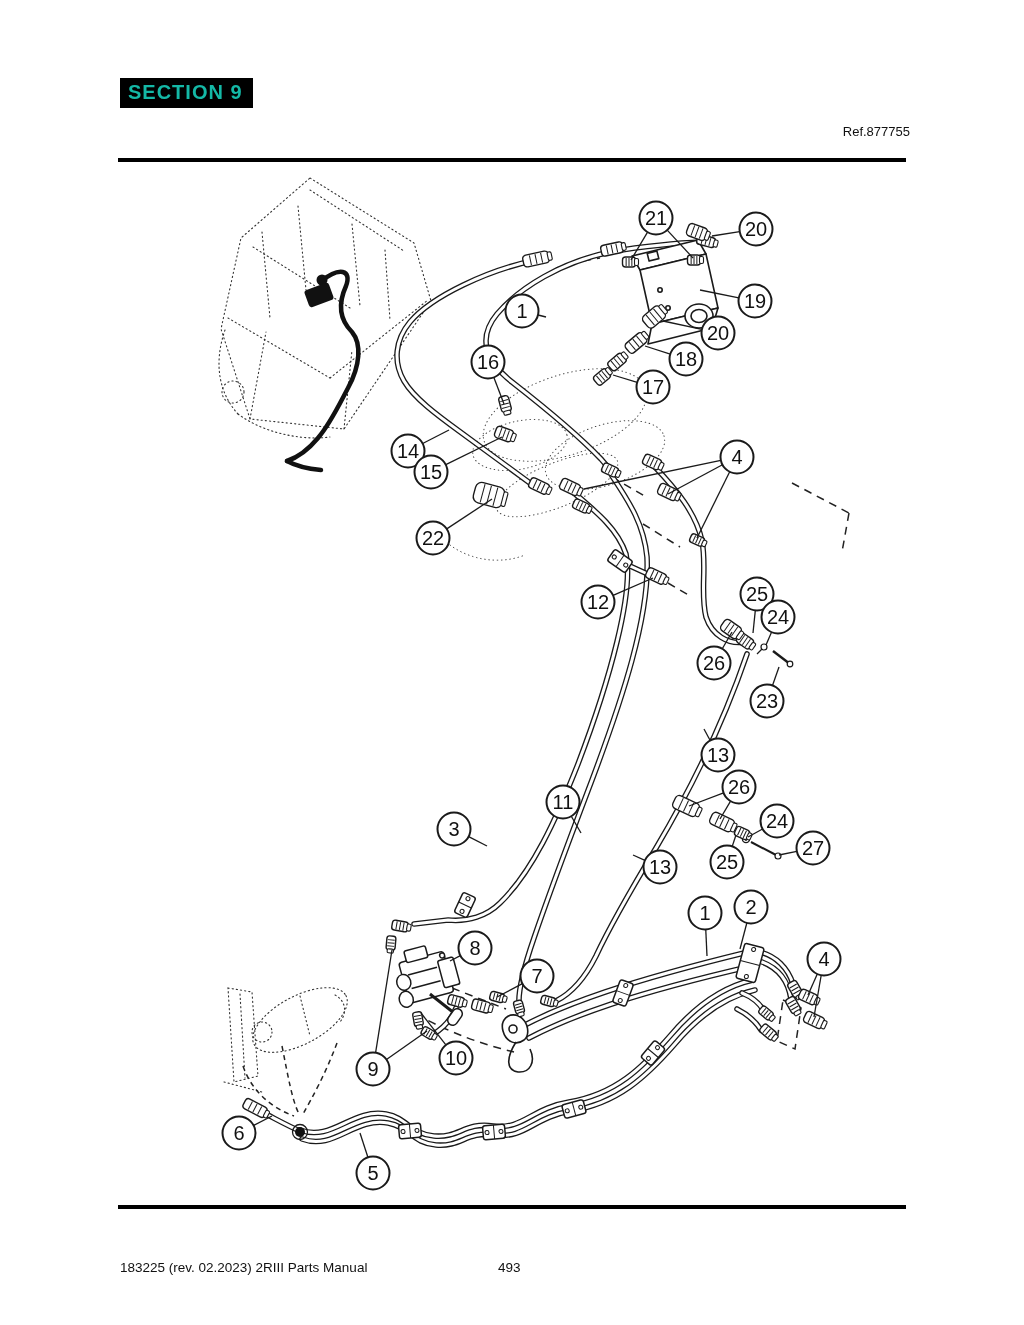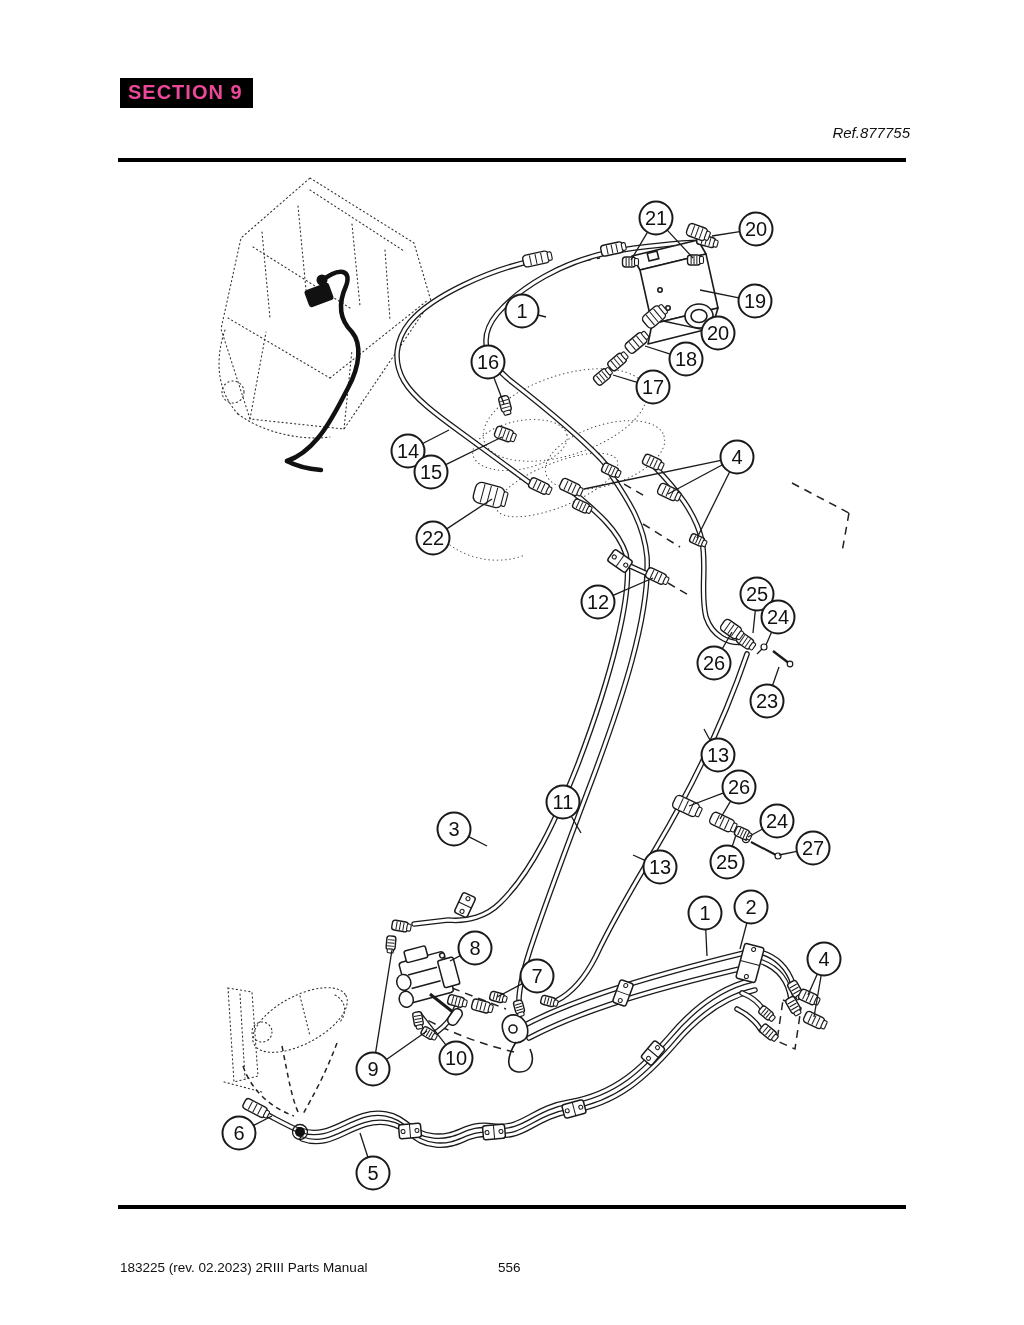--- a/index.html
+++ b/index.html
@@ -1,25 +1,25 @@
 <!DOCTYPE html>
 <html><head>
 <meta charset="utf-8">
 <style>
   html,body{margin:0;padding:0;background:#e8e8e8;}
   #page{position:relative;width:1024px;height:1325px;background:#ffffff;margin:0 auto;
         font-family:"Liberation Sans","DejaVu Sans",sans-serif;color:#111;overflow:hidden;}
   
   #hdr{position:absolute;left:120px;top:78px;width:790px;}
-  .section-badge{display:inline-block;background:#000;color:#ec4899;font-weight:bold;
+  .section-badge{display:inline-block;background:#000;color:#14b8a6;font-weight:bold;
         font-size:20px;letter-spacing:1px;padding:3px 10px 4px 8px;}
   .title-row{margin-top:4px;white-space:nowrap;}
   .main-title{font-size:30px;font-weight:bold;letter-spacing:-0.5px;display:inline;}
   .sub-title{font-size:17px;font-weight:bold;display:inline;margin-left:6px;}
-  .ref{position:absolute;right:0px;top:46px;font-size:15px;font-style:italic;font-weight:normal;}
+  .ref{position:absolute;right:0px;top:46px;font-size:13px;font-weight:normal;}
   .rule{position:absolute;left:118px;width:788px;height:4px;background:#000;}
   #rule-top{top:158px;} #rule-bottom{top:1205px;}
   
   #ftr{position:absolute;left:120px;top:1260px;width:788px;font-size:13.5px;}
   #ftr .pageno{position:absolute;left:378px;top:0;}
   svg{position:absolute;left:0;top:0;}
   text.callout-num{font-family:"Liberation Sans","DejaVu Sans",sans-serif;font-size:20px;fill:#111;}
 </style>
 </head>
 <body>
@@ -695,15 +695,15 @@
         <g>
           <line x1="367.9000798064303" y1="1157.3079378659393" x2="360" y2="1133" stroke="#1a1a1a" stroke-width="1.3"></line>
           <circle cx="373" cy="1173" r="16.5" fill="#fff" stroke="#1a1a1a" stroke-width="2"></circle>
           <text x="373" y="1180" text-anchor="middle" class="callout-num">5</text>
         </g>
       </g>
   </svg>
 
   <div id="ftr">
     <span>183225  (rev. 02.2023) 2RIII Parts Manual</span>
-    <span class="pageno">556</span>
+    <span class="pageno">493</span>
   </div>
 </div>
 
 </body></html>

